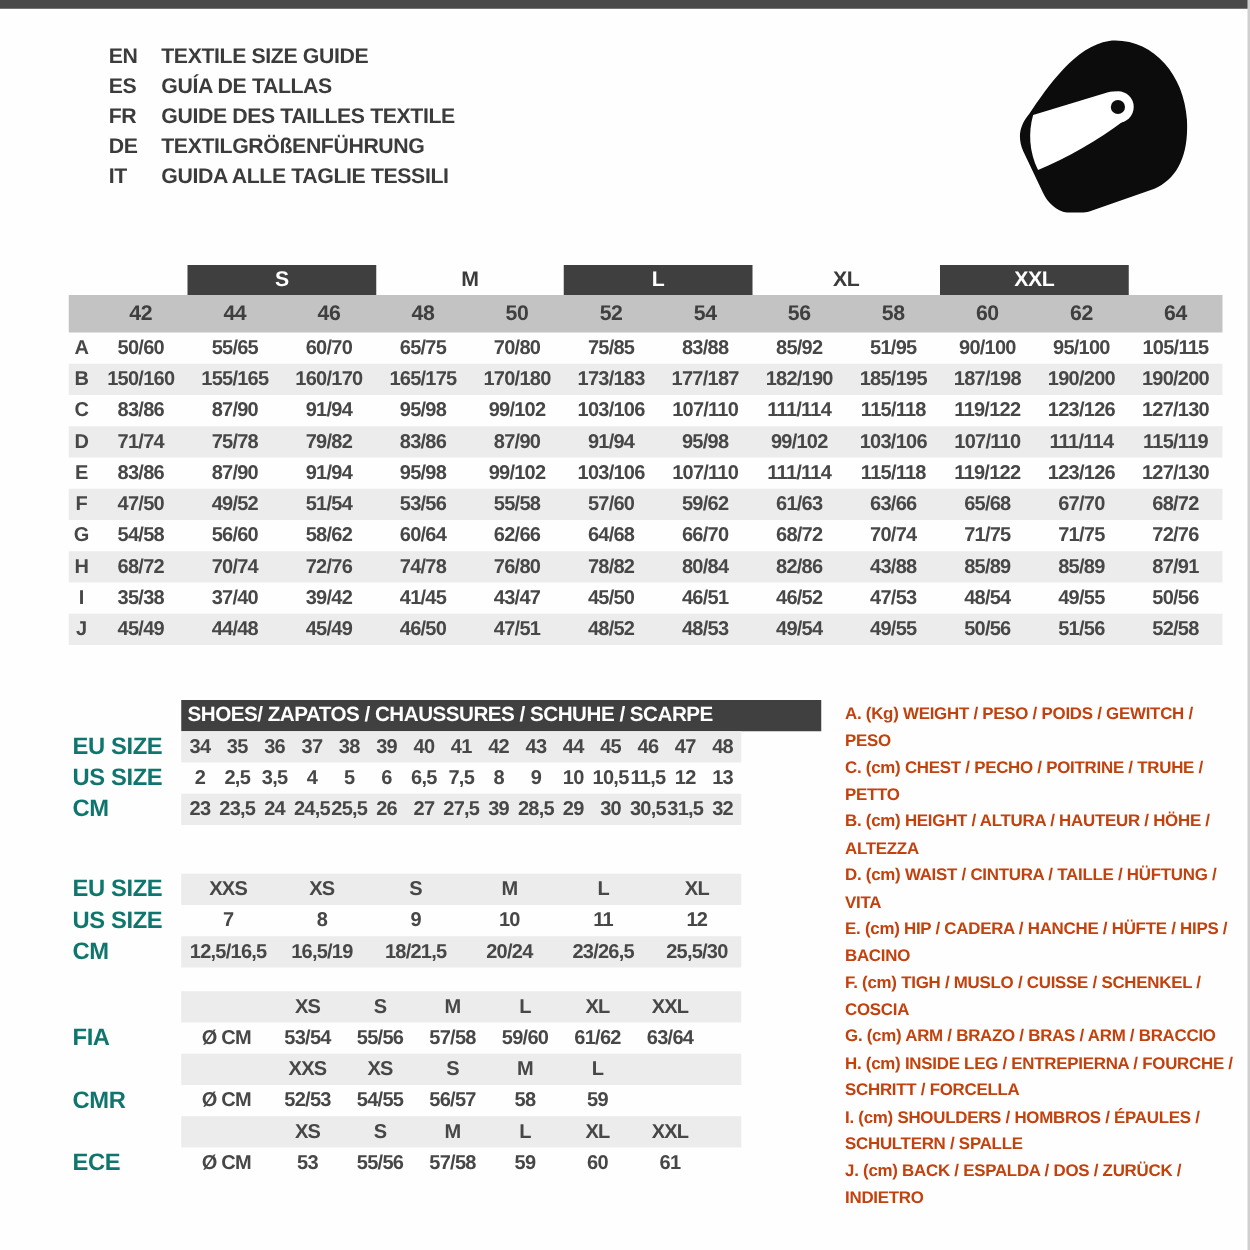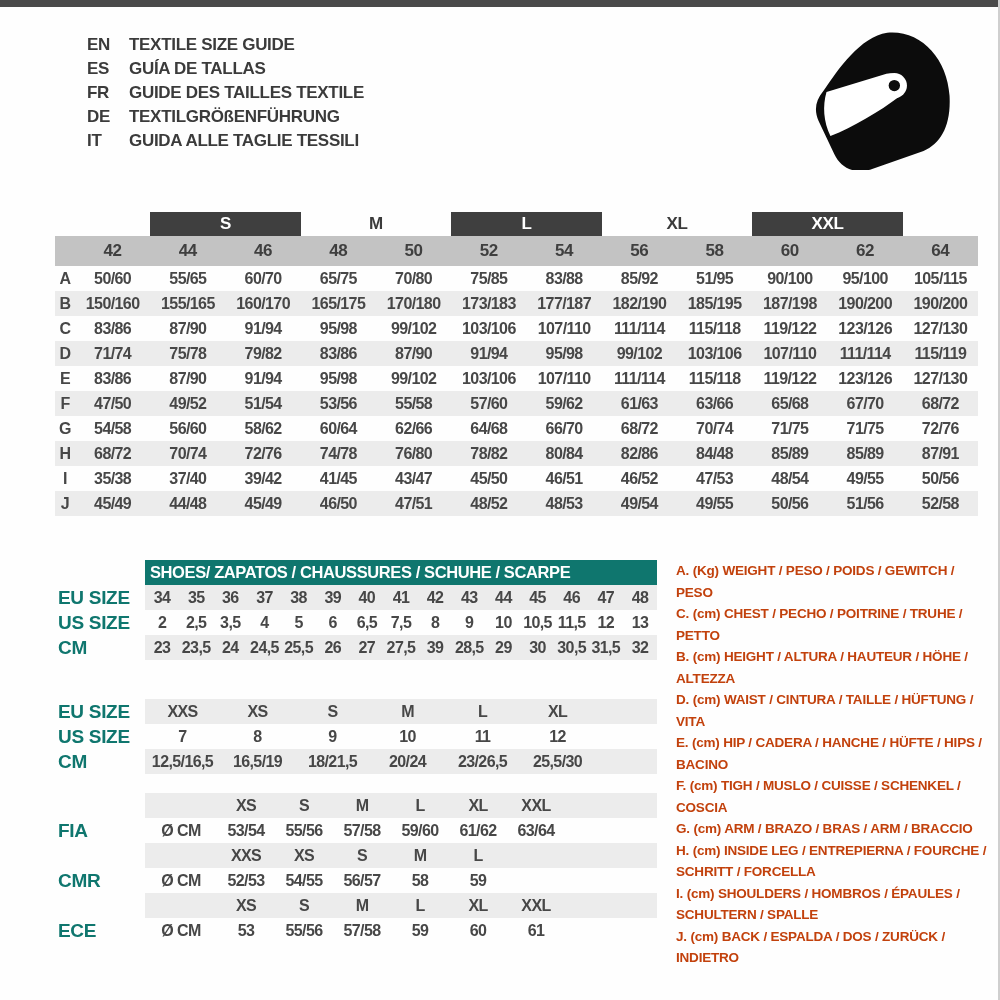--- a/index.html
+++ b/index.html
@@ -30,23 +30,23 @@
   .size-cell,.corner{display:flex;align-items:center;justify-content:center;font-size:17px;color:#3f3f3f;}
   .t-row{height:25px;}
   .t-row.stripe{background:#ececec;}
   .t-cell,.row-label{display:flex;align-items:center;justify-content:center;font-size:16px;letter-spacing:-0.6px;white-space:nowrap;}
   .row-label{font-size:16px;}
 
   
   .section{position:absolute;left:58px;}
   .sec-row{display:flex;height:25px;align-items:stretch;}
   .sec-label{width:87px;flex:0 0 87px;display:flex;align-items:center;font-size:19px;color:#0f766e;}
-  .sec-bar{width:512px;background:#0f766e;color:#fff;display:flex;align-items:center;
+  .sec-bar{width:512px;background:#404040;color:#fff;display:flex;align-items:center;
            font-size:16.5px;padding-left:5px;box-sizing:border-box;white-space:nowrap;letter-spacing:-0.4px;}
-  .sec-cells{width:512px;display:grid;}
+  .sec-cells{width:448px;display:grid;}
   .sec-cells.stripe{background:#ececec;}
   .sec-cells span{display:flex;align-items:center;justify-content:center;font-size:16px;letter-spacing:-0.6px;white-space:nowrap;}
   .shoes .sec-cells{grid-template-columns:repeat(15,1fr);}
   .gloves .sec-cells{grid-template-columns:repeat(6,75px) 1fr;}
   .helmet .sec-cells{grid-template-columns:72px repeat(6,58px) 1fr;}
   .helmet .sec-cells .unit{justify-content:center;}
 
   
   .legend{position:absolute;left:676px;top:560px;width:312px;font-size:13.5px;line-height:21.5px;
           color:#c2410c;letter-spacing:-0.2px;}
@@ -219,21 +219,21 @@
       <div class="t-grid t-row stripe">
         <div class="row-label">H</div>
         <div class="t-cell">68/72</div>
         <div class="t-cell">70/74</div>
         <div class="t-cell">72/76</div>
         <div class="t-cell">74/78</div>
         <div class="t-cell">76/80</div>
         <div class="t-cell">78/82</div>
         <div class="t-cell">80/84</div>
         <div class="t-cell">82/86</div>
-        <div class="t-cell">84/48</div>
+        <div class="t-cell">43/88</div>
         <div class="t-cell">85/89</div>
         <div class="t-cell">85/89</div>
         <div class="t-cell">87/91</div>
       </div>
       <div class="t-grid t-row">
         <div class="row-label">I</div>
         <div class="t-cell">35/38</div>
         <div class="t-cell">37/40</div>
         <div class="t-cell">39/42</div>
         <div class="t-cell">41/45</div>

